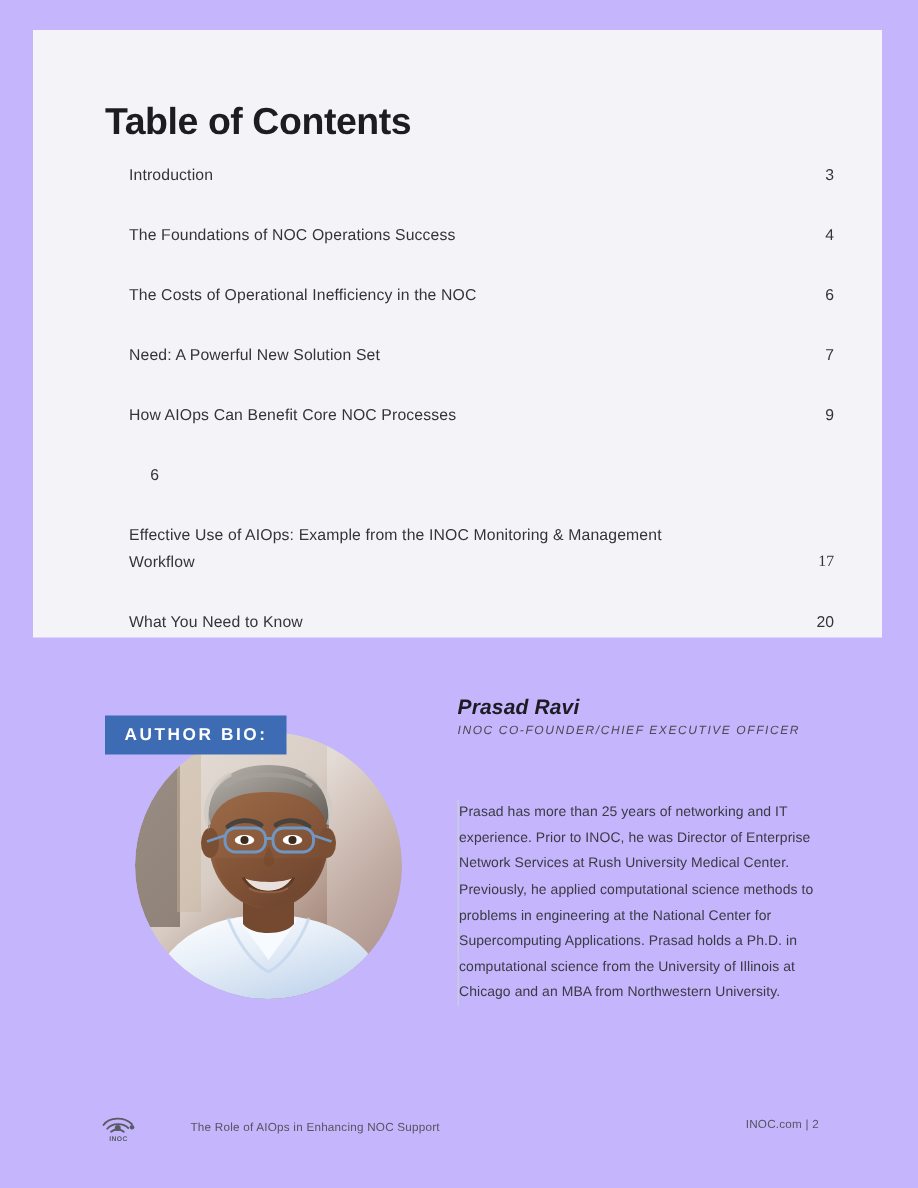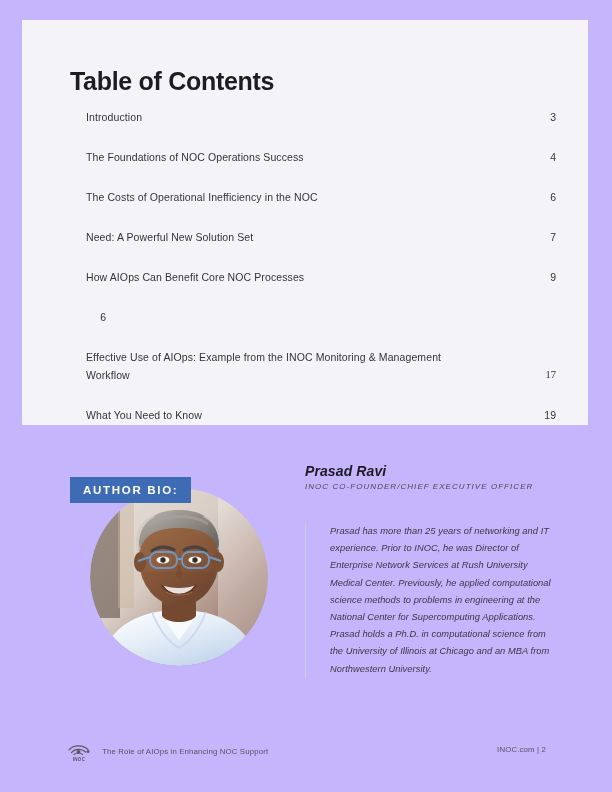--- a/index.html
+++ b/index.html
@@ -138,26 +138,24 @@
   .author-role {
     margin-top: 3px;
     font-size: 8px;
     color: #4a4a52;
     letter-spacing: 1.05px;
   }
 
   .bio-body {
     position: absolute;
     left: 305px;
-    top: 68px;
+    top: 78px;
     width: 250px;
     border-left: 1px solid #c8cfdb;
-    padding-left: 24px;
     box-sizing: border-box;
-    font-style: italic;
   }
 
   .bio-text {
     font-size: 9.3px;
     line-height: 17.2px;
     color: #3a3a42;
     letter-spacing: 0.05px;
   }
 
   
@@ -181,20 +179,21 @@
   .footer-logo {
     width: 26px;
     height: 22px;
     display: block;
   }
 
   .footer-doc-title {
     font-size: 7.8px;
     color: #55555e;
     letter-spacing: 0.15px;
+    margin-left: 25px;
   }
 
   .footer-right {
     position: absolute;
     right: 66px;
     top: 5px;
     font-size: 7.8px;
     color: #55555e;
     letter-spacing: 0.15px;
   }
@@ -238,21 +237,21 @@
         <span class="toc-row-page">6</span>
       </div>
 
       <div class="toc-row two-line">
         <span class="toc-row-label">Effective Use of AIOps: Example from the INOC Monitoring &amp; Management Workflow</span>
         <span class="toc-row-page">17</span>
       </div>
 
       <div class="toc-row">
         <span class="toc-row-label">What You Need to Know</span>
-        <span class="toc-row-page">19</span>
+        <span class="toc-row-page">20</span>
       </div>
 
 
     </div>
   </div>
 
   <div class="bio-section">
 
     <div class="portrait-wrap">
       <svg class="portrait-svg" viewBox="0 0 178 178">

